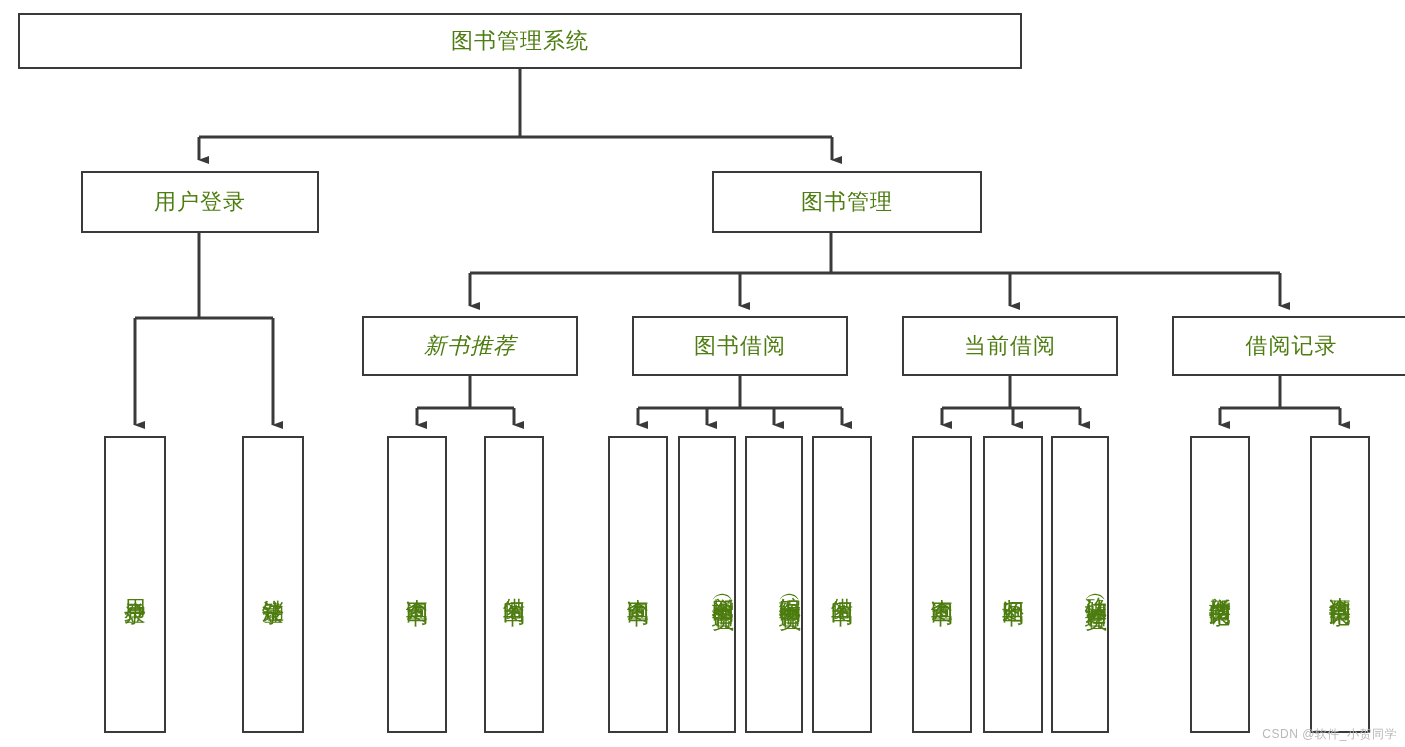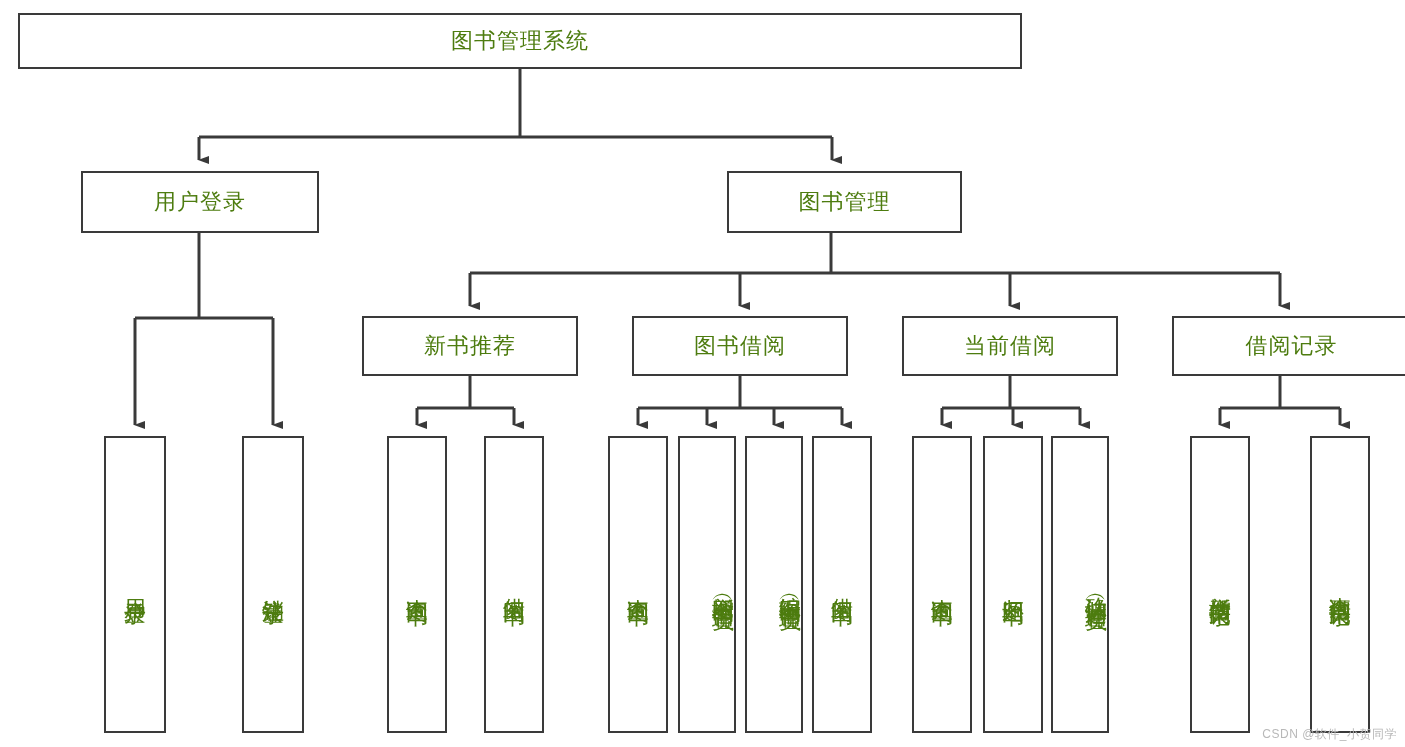--- a/index.html
+++ b/index.html
@@ -136,25 +136,25 @@
     </g>
   </svg>
 
   <div class="node-box node-h" style="left:18px; top:13px; width:1004px; height:56px;">
     <span>图书管理系统</span>
   </div>
 
   <div class="node-box node-h" style="left:81px; top:171px; width:238px; height:62px;">
     <span>用户登录</span>
   </div>
-  <div class="node-box node-h" style="left:712px; top:171px; width:235px; height:62px;margin-left:15px;">
+  <div class="node-box node-h" style="left:712px; top:171px; width:270px; height:62px;">
     <span>图书管理</span>
   </div>
 
-  <div class="node-box node-h" style="left:362px; top:316px; width:216px; height:60px;">
+  <div class="node-box node-h" style="left:362px; top:316px; width:216px; height:60px;font-style:italic;">
     <span>新书推荐</span>
   </div>
   <div class="node-box node-h" style="left:902px; top:316px; width:216px; height:60px;">
     <span>当前借阅</span>
   </div>
   <div class="node-box node-h" style="left:632px; top:316px; width:216px; height:60px;">
     <span>图书借阅</span>
   </div>
   <div class="node-box node-h" style="left:1172px; top:316px; width:239px; height:60px;">
     <span>借阅记录</span>

